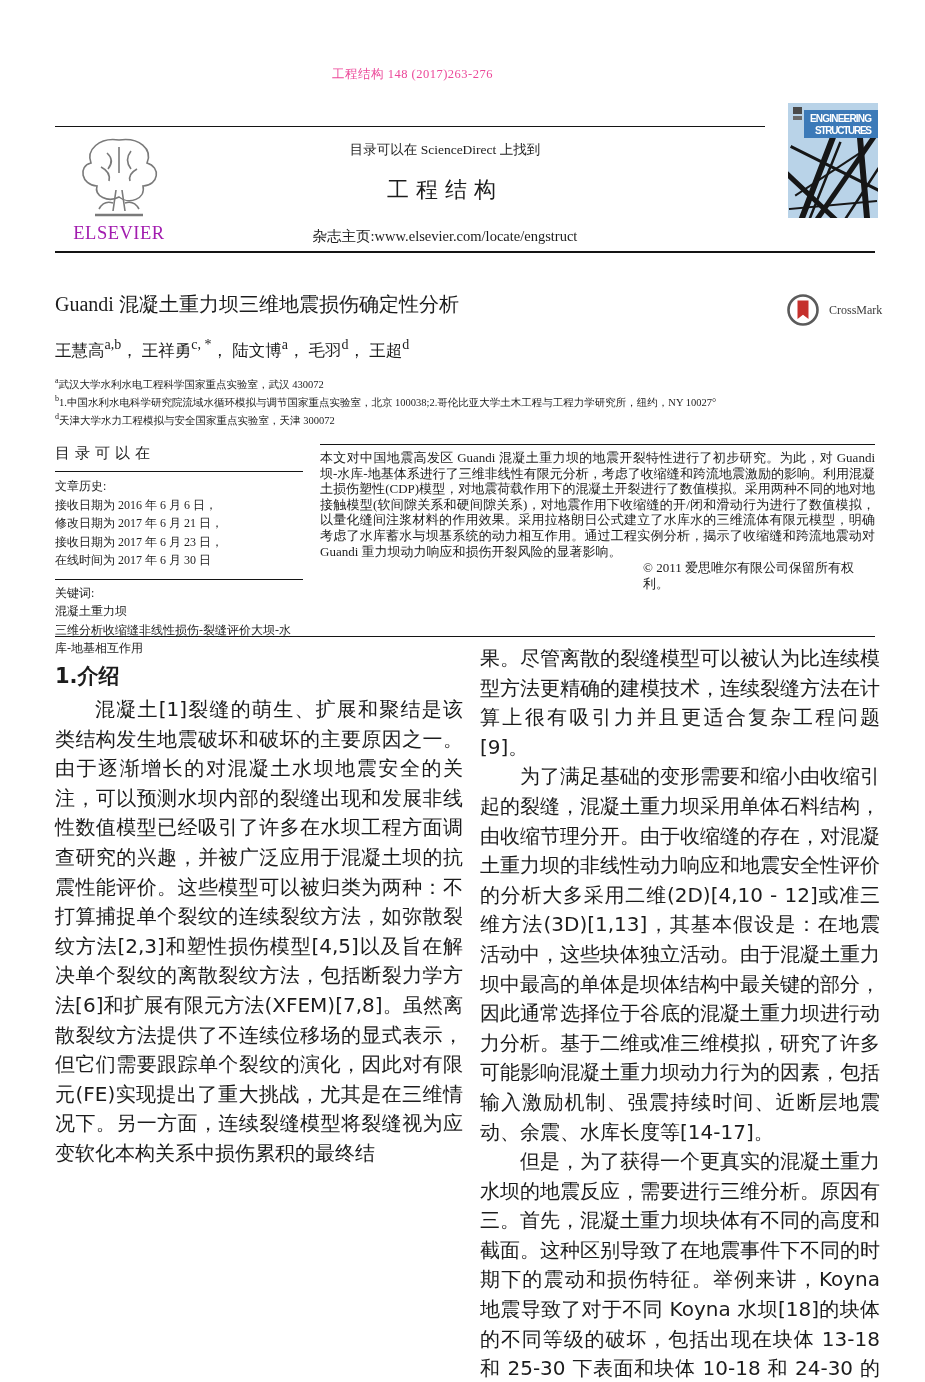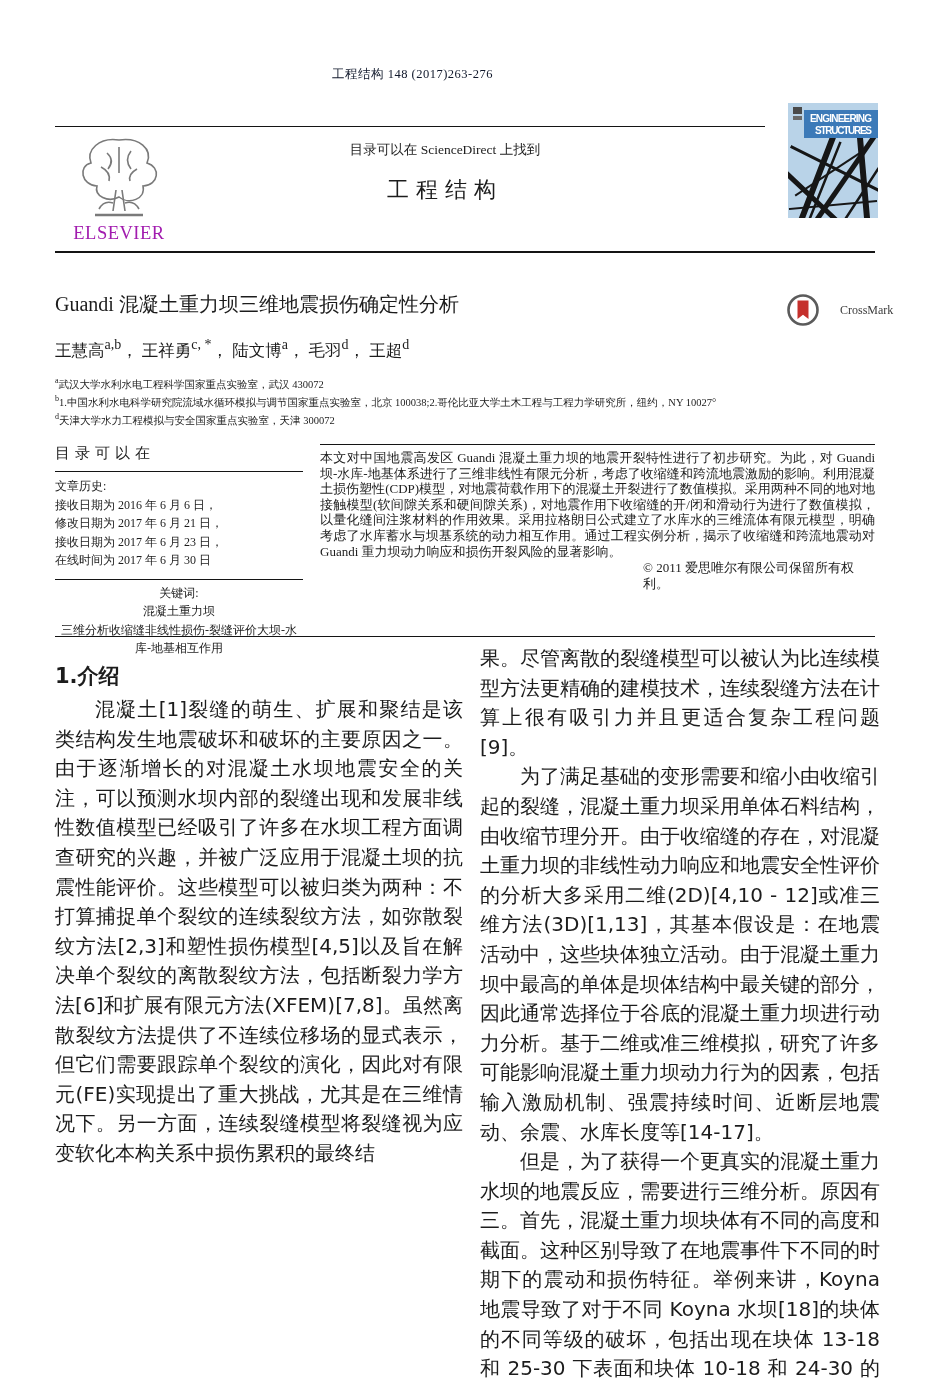--- a/index.html
+++ b/index.html
@@ -1,52 +1,52 @@
 <!DOCTYPE html>
 <html><head>
 <meta charset="utf-8">
 <style>
   html,body{margin:0;padding:0;background:#e9e9e9;}
   .page{position:relative;width:925px;height:1382px;margin:0 auto;background:#ffffff;
         font-family:"Liberation Serif", serif;color:#1c1c1c;overflow:hidden;}
 
   
   .citation{position:absolute;top:66px;left:55px;width:715px;text-align:center;
-            font-size:12.5px;color:#0f172a;letter-spacing:0.5px;cursor:pointer;}
+            font-size:12.5px;color:#ec4899;letter-spacing:0.5px;cursor:pointer;}
 
   
   .journal-header{position:absolute;left:55px;top:127px;width:820px;height:124px;
                   border-bottom:2.5px solid #141414;}
   .header-topline{position:absolute;left:0;top:-1px;width:710px;border-top:1.5px solid #141414;}
   .elsevier-logo{position:absolute;left:2px;top:8px;width:124px;text-align:center;cursor:pointer;}
   .elsevier-word{font-size:18.5px;color:#a21caf;letter-spacing:0.5px;margin-top:-2px;}
   .header-center{position:absolute;left:160px;top:14px;width:460px;text-align:center;}
   .sciencedirect-line{font-size:13.5px;margin-bottom:16px;}
   .journal-title-cn{font-size:22px;letter-spacing:7px;margin-bottom:22px;}
   .homepage-line{font-size:14.5px;cursor:pointer;}
   .cover{position:absolute;right:-3px;top:-24px;width:90px;height:115px;cursor:pointer;}
 
   
   .article-title{position:absolute;left:55px;top:291px;width:690px;font-size:20px;}
-  .crossmark{position:absolute;left:786px;top:293px;display:flex;align-items:center;gap:20px;cursor:pointer;}
+  .crossmark{position:absolute;left:786px;top:293px;display:flex;align-items:center;gap:9px;cursor:pointer;}
   .crossmark-label{font-size:12px;color:#3a3a3a;}
   .authors{position:absolute;left:55px;top:337px;font-size:16.5px;}
   .authors sup{font-size:14px;margin-top:45px;}
   .affiliations{position:absolute;left:55px;top:374px;font-size:10.5px;line-height:14.5px;}
   .affiliations sup{font-size:8px;}
 
   
   .info-section{position:absolute;left:55px;top:444px;width:820px;}
   .info-left{position:absolute;left:0;top:0;width:248px;}
   .info-right{position:absolute;left:265px;top:0;width:555px;}
   .block-heading{font-size:15px;letter-spacing:5px;margin:0 0 8px 0;}
   .rule{border-top:1.3px solid #141414;height:0;margin:0 0 5px 0;}
   .history{font-size:12px;line-height:18.5px;}
   .kw-rule{margin-top:9px;margin-bottom:4px;}
-  .keywords{font-size:12px;line-height:18.5px;text-align:center;}
+  .keywords{font-size:12px;line-height:18.5px;}
   .abstract-text{font-size:13px;line-height:15.6px;text-align:justify;margin:0;}
   .copyright{width:232px;margin-left:auto;font-size:13px;line-height:15.6px;margin-top:1px;}
 
   
   .body-rule{position:absolute;left:55px;top:636px;width:820px;border-top:1.8px solid #141414;}
   .intro{position:absolute;left:55px;top:644px;width:826px;
          font-family:"DejaVu Sans", sans-serif;}
   .col-left{position:absolute;left:0;top:0;width:408px;}
   .col-right{position:absolute;left:425px;top:0;width:400px;}
   .section-heading{font-size:21px;font-weight:bold;margin:18px 0 5px 0;}
@@ -73,20 +73,21 @@
           <path d="M40 68 q-9 -3 -14 6 M52 68 q9 -3 14 6"></path>
           <path d="M22 80 h48" stroke-width="2.4"></path>
         </g>
       </svg>
       <div class="elsevier-word">ELSEVIER</div>
     </div>
 
     <div class="header-center">
       <div class="sciencedirect-line">目录可以在 ScienceDirect 上找到</div>
       <div class="journal-title-cn">工程结构</div>
+      <div class="homepage-line">杂志主页:www.elsevier.com/locate/engstruct</div>
     </div>
 
     <div class="cover">
       <svg width="90" height="115" viewBox="0 0 90 115">
         <rect width="90" height="115" fill="#b9d3e8"></rect>
         <rect x="5" y="4" width="9" height="7" fill="#4a4a4a"></rect>
         <rect x="5" y="13" width="9" height="4" fill="#6a6a6a"></rect>
         <g stroke="#161616" stroke-linecap="square">
           <line x1="14" y1="115" x2="52" y2="16" stroke-width="6"></line>
           <line x1="-4" y1="68" x2="46" y2="115" stroke-width="5"></line>

